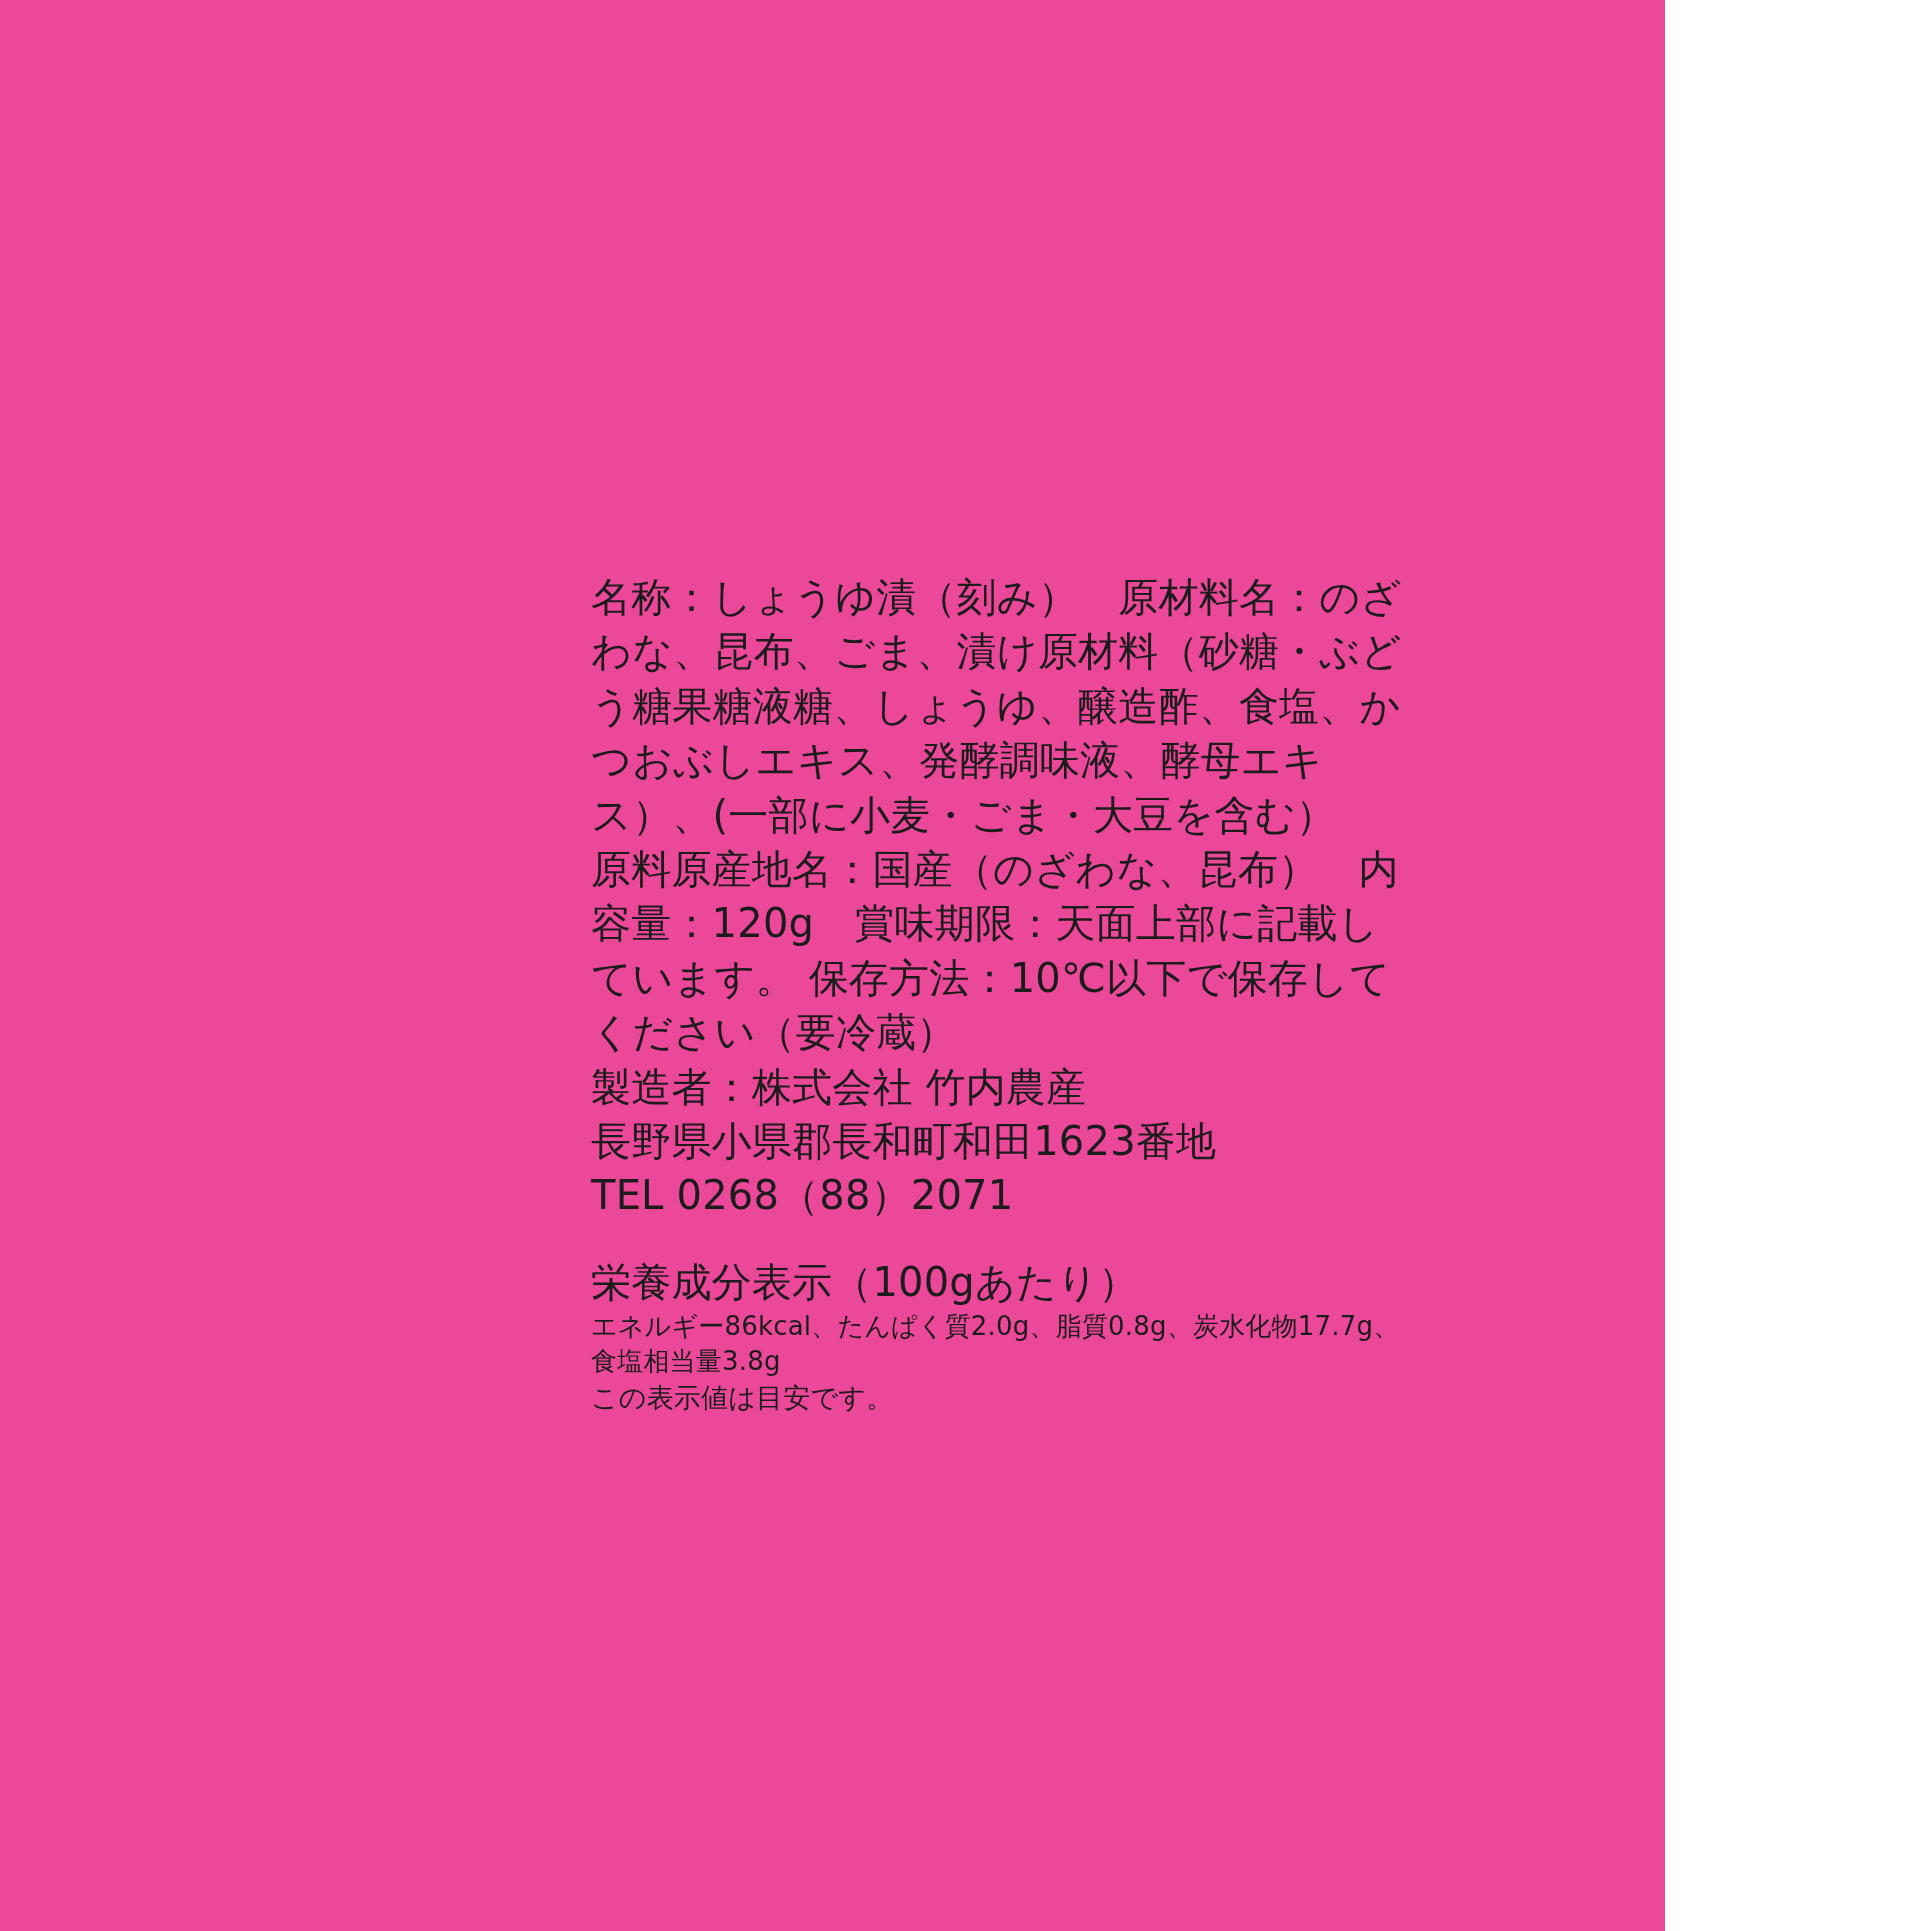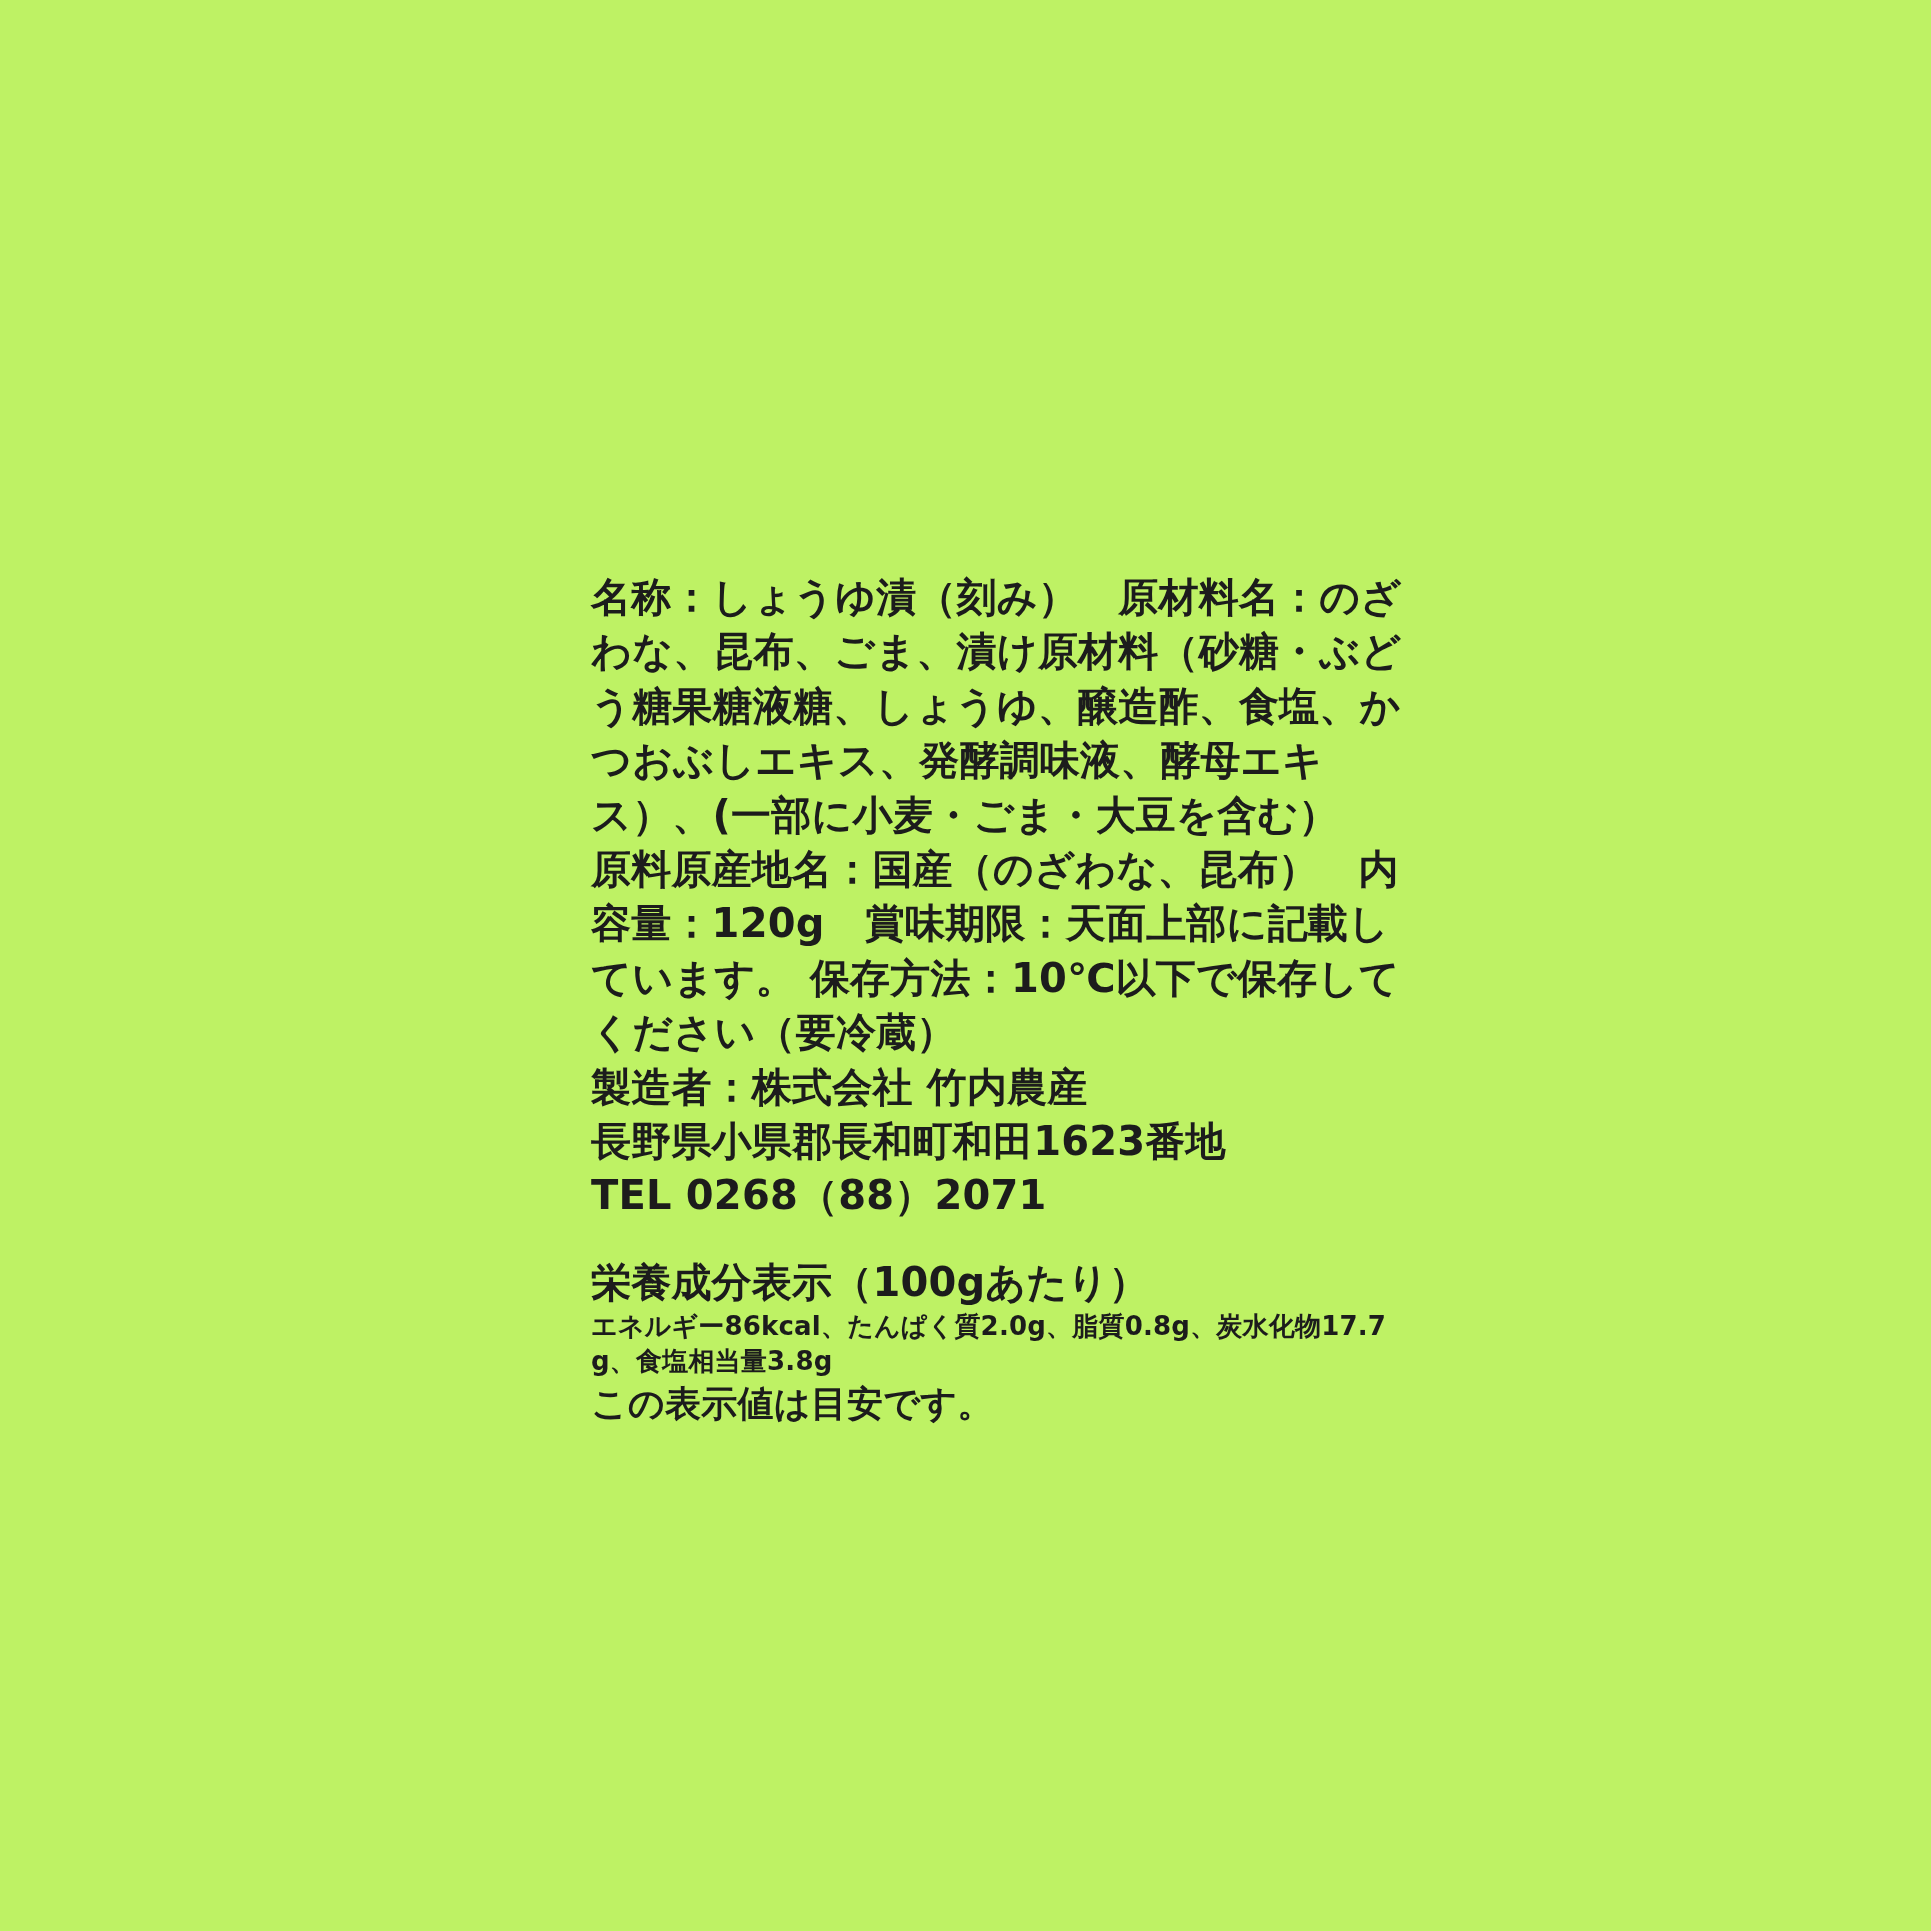--- a/index.html
+++ b/index.html
@@ -2,25 +2,24 @@
 <html lang="ja"><head>
 <meta charset="utf-8">
 <style>
   html, body {
     margin: 0;
     padding: 0;
     background: #ffffff;
   }
   .page {
     position: relative;
-    width: 1931px;
+    width: 1665px;
     height: 1931px;
-    background: #bef264;
+    background: #ec4899;
     overflow: hidden;
-    font-weight: bold;
   }
   .label-block {
     position: absolute;
     left: 591px;
     top: 570px;
     width: 811px;
     color: #1c1c1c;
     font-family: "DejaVu Sans", "Liberation Sans", sans-serif;
   }
   .legal-text {
@@ -39,21 +38,21 @@
     letter-spacing: 0.2px;
   }
   .nutrition-values {
     font-size: 26px;
     line-height: 1.36;
     letter-spacing: 0.2px;
     white-space: pre-wrap;
     word-break: break-all;
   }
   .nutrition-note {
-    font-size: 36px;
+    font-size: 27px;
     line-height: 1.36;
     letter-spacing: 0.2px;
   }
 </style>
 </head>
 <body>
 
 <div class="page">
   <div class="label-block">
 

